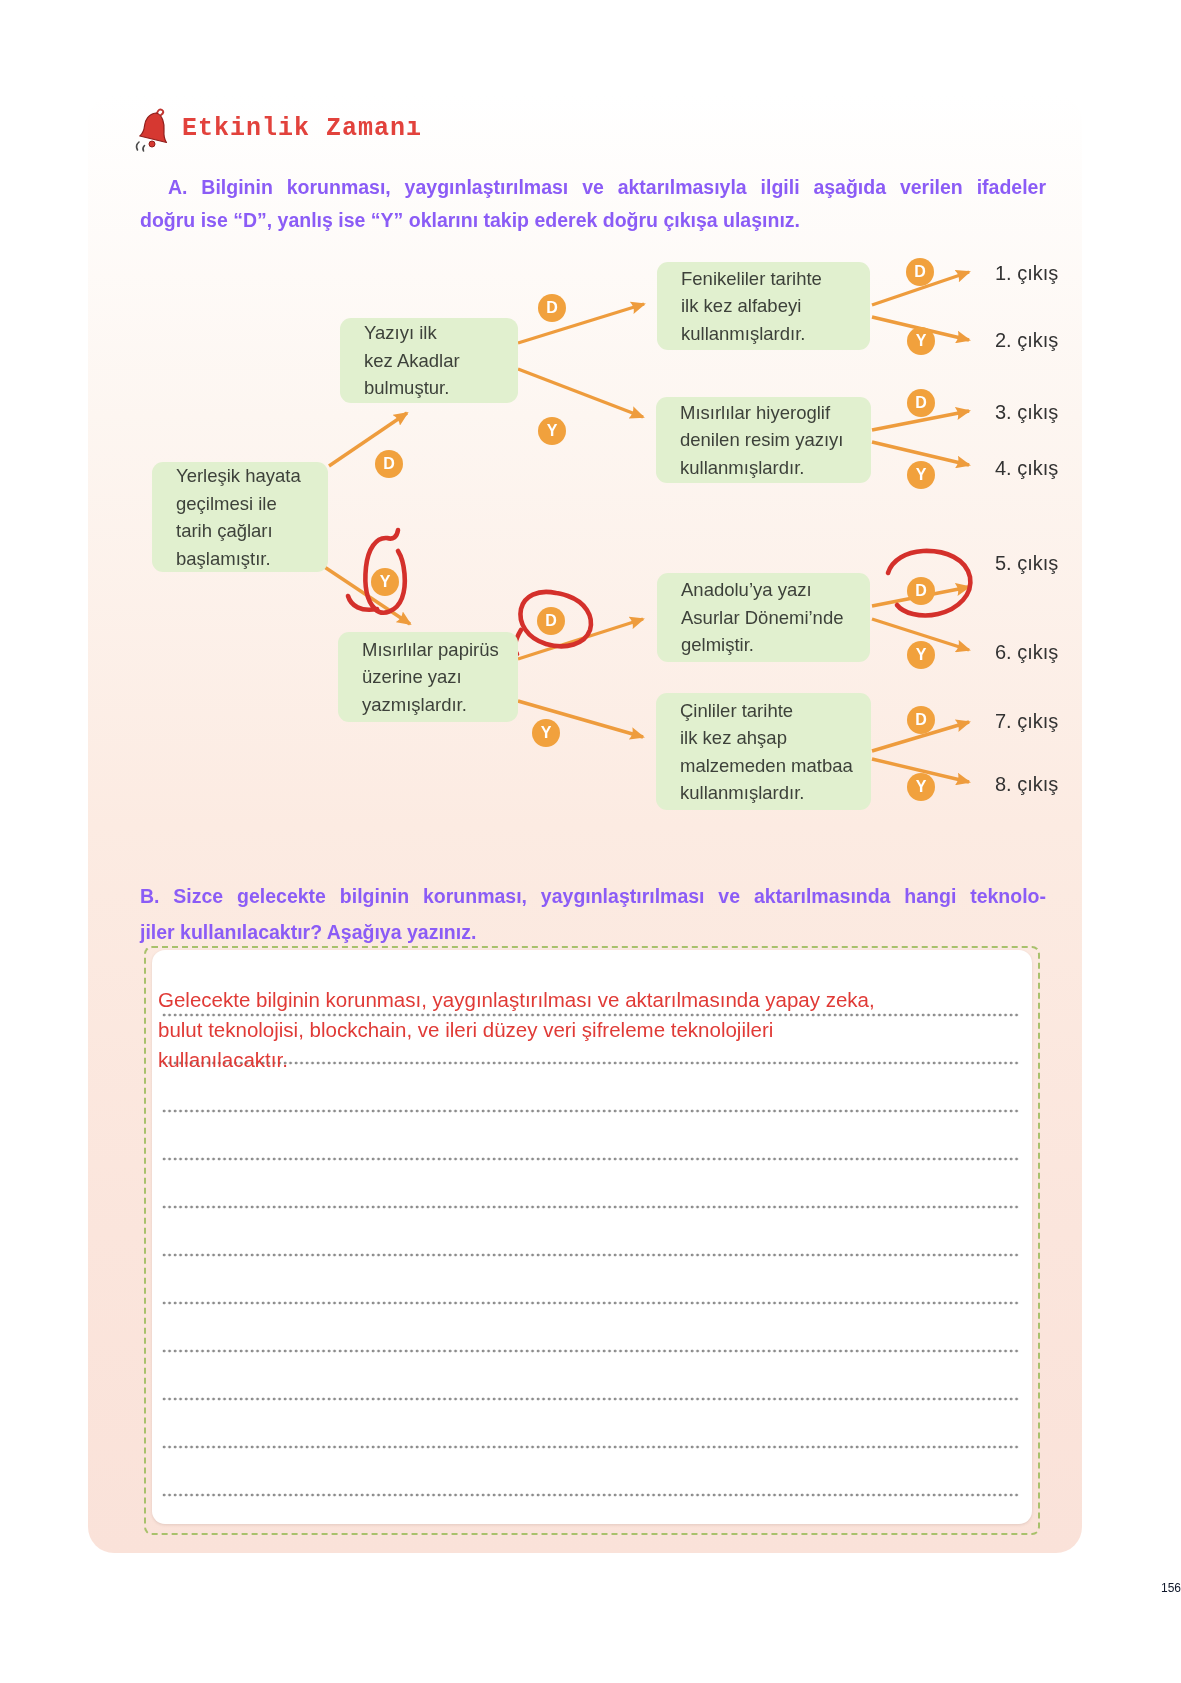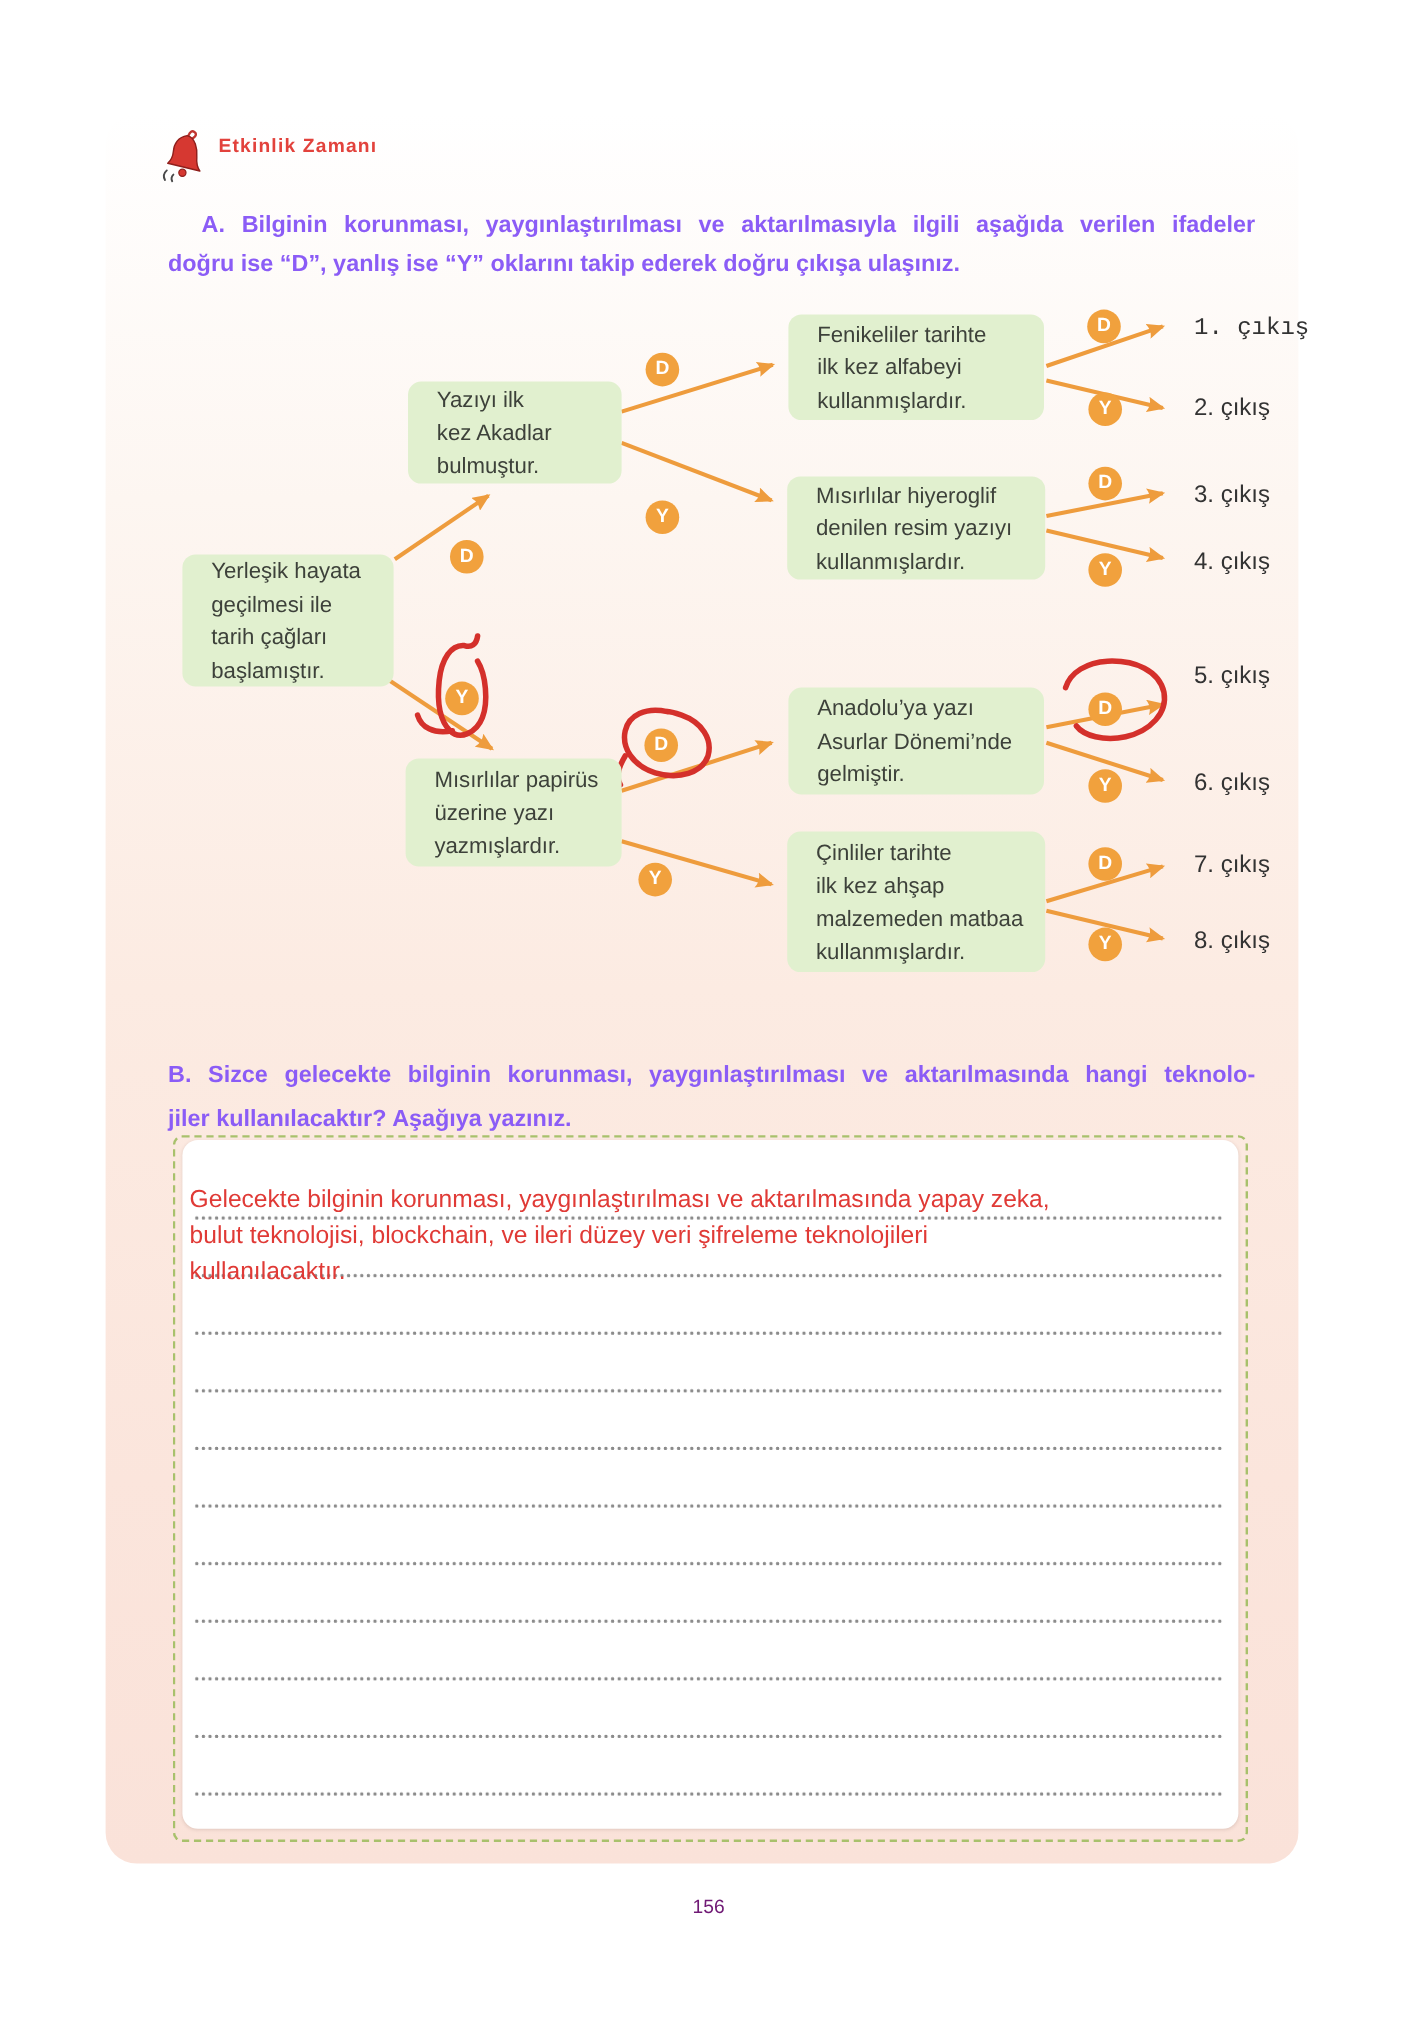--- a/index.html
+++ b/index.html
@@ -7,22 +7,22 @@
   .page {
     position:relative; width:1181px; height:1683px; background:#ffffff;
     font-family:"Liberation Sans", sans-serif; overflow:hidden;
   }
   .panel {
     position:absolute; left:88px; top:95px; width:994px; height:1458px;
     border-radius:26px;
     background:linear-gradient(180deg,#ffffff 0%, #fdf6f1 22%, #fcebe2 50%, #fbe5dc 78%, #fae2d9 100%);
   }
   .hdr-title {
-    position:absolute; left:182px; top:114px; font-size:16px; font-weight:bold;
-    color:#e2423c; letter-spacing:1px; font-family:Liberation Sans, sans-serif;
+    position:absolute; left:182px; top:114px; font-size:25px; font-weight:bold;
+    color:#e2423c; letter-spacing:1px; font-family:Liberation Mono, monospace;
   }
   .bell { position:absolute; left:132px; top:104px; width:46px; height:50px; }
   .para { position:absolute; left:140px; width:906px; font-weight:bold; color:#8b5cf6; }
   .para-a { top:171px; font-size:19.5px; line-height:33px; }
   .para-b { top:866px; font-size:19.5px; line-height:36px;margin-top:12px; }
   .jline { text-align:justify; text-align-last:justify; }
   .indent { text-indent:28px; }
   .fc-box {
     position:absolute; background:#e1f0cf; border-radius:11px;
     display:flex; align-items:center; padding-left:24px; padding-right:8px;
@@ -50,22 +50,22 @@
   .write-lines {
     position:absolute; left:162px; top:1010px; width:858px; height:492px;
     background-image:radial-gradient(circle at 2px 2px, #8b8b8b 1.15px, rgba(0,0,0,0) 1.7px);
     background-size:5.5px 48px; background-position:0 3px;
   }
   .answer-text {
     position:absolute; left:158px; top:985px; width:860px;
     font-size:20.5px; line-height:30px; color:#e03a36; white-space:pre-line;
   }
   .page-num {
-    position:absolute; left:0; top:1581px; width:100%; text-align:center;
-    font-size:16px; color:#701a75;
+    position:absolute; left:0; top:1581px; width:100%; text-align:right;
+    font-size:12px; color:#0f172a;
   }
 </style>
 </head>
 <body>
 
 <div class="page">
 
   <div class="panel"></div>
 
   <div class="bell">
@@ -146,21 +146,21 @@
   <div class="dy" style="left:546px; top:733px;">Y</div>
   <div class="dy" style="left:920px; top:272px;">D</div>
   <div class="dy" style="left:921px; top:341px;">Y</div>
   <div class="dy" style="left:921px; top:403px;">D</div>
   <div class="dy" style="left:921px; top:475px;">Y</div>
   <div class="dy" style="left:921px; top:591px;">D</div>
   <div class="dy" style="left:921px; top:655px;">Y</div>
   <div class="dy" style="left:921px; top:720px;">D</div>
   <div class="dy" style="left:921px; top:787px;">Y</div>
 
-  <div class="exit" style="top:274px;font-family:Liberation Mono, monospace;">1. çıkış</div>
+  <div class="exit" style="top:274px;">1. çıkış</div>
   <div class="exit" style="top:341px;">2. çıkış</div>
   <div class="exit" style="top:413px;">3. çıkış</div>
   <div class="exit" style="top:469px;">4. çıkış</div>
   <div class="exit" style="top:564px;">5. çıkış</div>
   <div class="exit" style="top:653px;">6. çıkış</div>
   <div class="exit" style="top:722px;">7. çıkış</div>
   <div class="exit" style="top:785px;">8. çıkış</div>
 
   <div class="para para-b">
     <div class="jline">B. Sizce gelecekte bilginin korunması, yaygınlaştırılması ve aktarılmasında hangi teknolo-</div>

